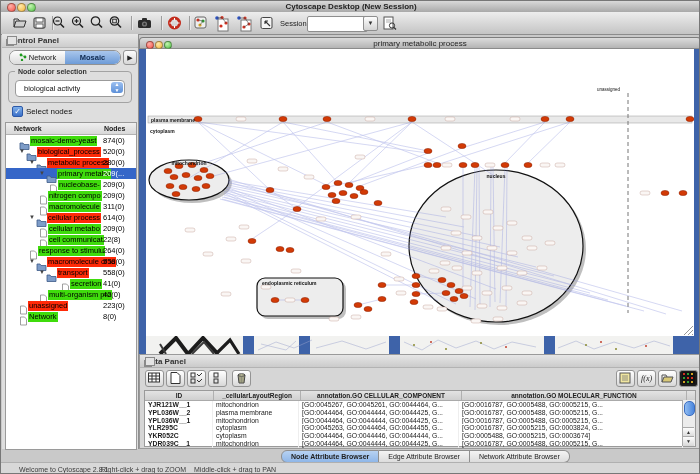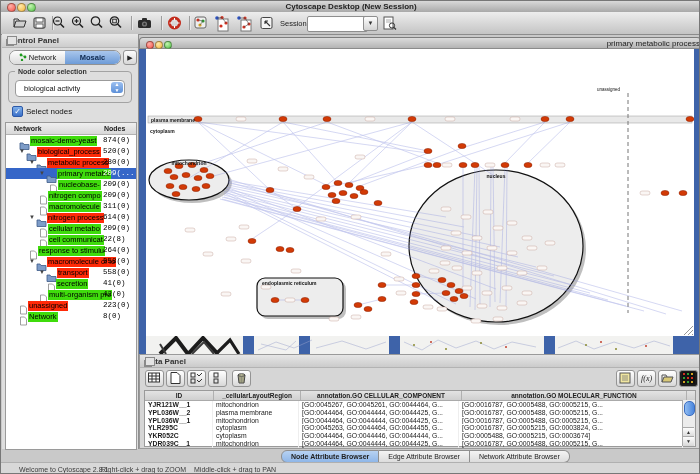--- a/index.html
+++ b/index.html
@@ -41,26 +41,26 @@
   .tree-head .c1{position:absolute;left:8px;top:2px;}
   .tree-head .c2{position:absolute;left:98px;top:2px;}
   .tree-rows{position:absolute;left:0;top:12px;width:100%;}
   .trow{position:relative;height:11px;white-space:nowrap;}
   .trow.selected{background:#3566c8;}
   .trow .arr{display:inline-block;width:7px;font-size:6px;color:#444;vertical-align:top;line-height:11px;}
   .trow .ticon{display:inline-block;vertical-align:top;margin-top:1px;}
   .trow .tlabel{display:inline-block;font-size:7.5px;line-height:10px;padding:0 1px;color:#000;vertical-align:top;margin-top:0.5px;}
   .trow .tlabel.green{background:#3fdc0c;}
   .trow .tlabel.red{background:#ff2a08;}
-  .trow .tcount{position:absolute;left:97px;top:1px;font-size:7.5px;color:#000;font-family:Liberation Mono, monospace;}
+  .trow .tcount{position:absolute;left:97px;top:1px;font-size:7.5px;color:#000;}
   .trow.selected .tcount{color:#fff;}
   
   .netwin-border{position:absolute;background:#3e63a9;}
   .netwin-title{position:absolute;left:138px;top:36px;width:562px;height:12px;background:linear-gradient(#dcdcdc,#b4b4b4);border:1px solid #7d7d7d;border-bottom-color:#8b8b8b;box-sizing:border-box;border-top-left-radius:4px;border-top-right-radius:4px;}
-  .netwin-title .title{position:absolute;left:0;right:0;top:1px;text-align:right;font-size:8px;color:#222;}
+  .netwin-title .title{position:absolute;left:0;right:0;top:1px;text-align:center;font-size:8px;color:#222;}
   .tl2{position:absolute;top:3px;width:6px;height:6px;border-radius:50%;border:0.5px solid rgba(0,0,0,.35);}
   .canvas{position:absolute;left:145px;top:48px;width:548px;height:287px;background:#fff;overflow:hidden;}
   .strip{position:absolute;left:145px;top:335px;width:548px;height:18px;background:#e9e9e9;overflow:hidden;}
   
   .dpanel{position:absolute;left:138px;top:353px;width:562px;height:95px;background:#d6d6d6;border:1px solid #9a9a9a;box-sizing:border-box;}
   .dp-head{position:absolute;left:0;top:0;width:100%;height:12px;background:linear-gradient(#e6e6e6,#cbcbcb);border-bottom:1px solid #b3b3b3;}
   .dp-head span{position:absolute;left:5px;top:2px;font-size:8px;font-weight:bold;color:#333;}
   .dp-toolbar{position:absolute;left:0;top:12px;width:100%;height:22px;}
   .dbtn{position:absolute;top:3px;width:17px;height:15px;background:linear-gradient(#ffffff,#d8d8d8);border:1px solid #949494;border-radius:3px;text-decoration:underline;}
   .dbtn svg{position:absolute;left:2px;top:1px;}
@@ -250,37 +250,37 @@
                 <path d="M1.5,1 h4 l2,2 v6 h-6 z" fill="#fff" stroke="#888" stroke-width="0.8"></path>
               </svg></span><span class="tlabel green">nucleobase-</span><span class="tcount">209(0)</span></div>
           <div class="trow" style="padding-left: 33px;"><span class="ticon"><svg width="9" height="10">
                 <path d="M1.5,1 h4 l2,2 v6 h-6 z" fill="#fff" stroke="#888" stroke-width="0.8"></path>
               </svg></span><span class="tlabel green">nitrogen compo</span><span class="tcount">209(0)</span></div>
           <div class="trow" style="padding-left: 33px;"><span class="ticon"><svg width="9" height="10">
                 <path d="M1.5,1 h4 l2,2 v6 h-6 z" fill="#fff" stroke="#888" stroke-width="0.8"></path>
               </svg></span><span class="tlabel green">macromolecule</span><span class="tcount">311(0)</span></div>
           <div class="trow" style="padding-left: 23px;"><span class="arr">▼</span><span class="ticon"><svg width="11" height="9">
                 <path d="M1,2 h3 l1,1.5 h5 v5 h-9 z" fill="#7d9cc8" stroke="#3c5a88" stroke-width="0.8"></path>
-              </svg></span><span class="tlabel red">nitrogen process</span><span class="tcount">614(0)</span></div>
+              </svg></span><span class="tlabel red">cellular process</span><span class="tcount">614(0)</span></div>
           <div class="trow" style="padding-left: 33px;"><span class="ticon"><svg width="9" height="10">
                 <path d="M1.5,1 h4 l2,2 v6 h-6 z" fill="#fff" stroke="#888" stroke-width="0.8"></path>
               </svg></span><span class="tlabel green">cellular metabo</span><span class="tcount">209(0)</span></div>
           <div class="trow" style="padding-left: 33px;"><span class="ticon"><svg width="9" height="10">
                 <path d="M1.5,1 h4 l2,2 v6 h-6 z" fill="#fff" stroke="#888" stroke-width="0.8"></path>
               </svg></span><span class="tlabel green">cell communicat</span><span class="tcount">22(8)</span></div>
           <div class="trow" style="padding-left: 23px;"><span class="ticon"><svg width="9" height="10">
                 <path d="M1.5,1 h4 l2,2 v6 h-6 z" fill="#fff" stroke="#888" stroke-width="0.8"></path>
               </svg></span><span class="tlabel green">response to stimulu</span><span class="tcount">264(0)</span></div>
           <div class="trow" style="padding-left: 23px;"><span class="arr">▼</span><span class="ticon"><svg width="11" height="9">
                 <path d="M1,2 h3 l1,1.5 h5 v5 h-9 z" fill="#7d9cc8" stroke="#3c5a88" stroke-width="0.8"></path>
               </svg></span><span class="tlabel red">macromolecule of lo</span><span class="tcount">558(0)</span></div>
           <div class="trow" style="padding-left: 33px;"><span class="arr">▼</span><span class="ticon"><svg width="11" height="9">
                 <path d="M1,2 h3 l1,1.5 h5 v5 h-9 z" fill="#7d9cc8" stroke="#3c5a88" stroke-width="0.8"></path>
               </svg></span><span class="tlabel red">transport</span><span class="tcount">558(0)</span></div>
-          <div class="trow" style="padding-left: 41px;"><span class="ticon"><svg width="9" height="10">
+          <div class="trow" style="padding-left: 55px;"><span class="ticon"><svg width="9" height="10">
                 <path d="M1.5,1 h4 l2,2 v6 h-6 z" fill="#fff" stroke="#888" stroke-width="0.8"></path>
               </svg></span><span class="tlabel green">secretion</span><span class="tcount">41(0)</span></div>
           <div class="trow" style="padding-left: 33px;"><span class="ticon"><svg width="9" height="10">
                 <path d="M1.5,1 h4 l2,2 v6 h-6 z" fill="#fff" stroke="#888" stroke-width="0.8"></path>
               </svg></span><span class="tlabel green">multi-organism pro</span><span class="tcount">42(0)</span></div>
           <div class="trow" style="padding-left: 13px;"><span class="ticon"><svg width="9" height="10">
                 <path d="M1.5,1 h4 l2,2 v6 h-6 z" fill="#fff" stroke="#888" stroke-width="0.8"></path>
               </svg></span><span class="tlabel red">unassigned</span><span class="tcount">223(0)</span></div>
           <div class="trow" style="padding-left: 13px;"><span class="ticon"><svg width="9" height="10">
                 <path d="M1.5,1 h4 l2,2 v6 h-6 z" fill="#fff" stroke="#888" stroke-width="0.8"></path>

